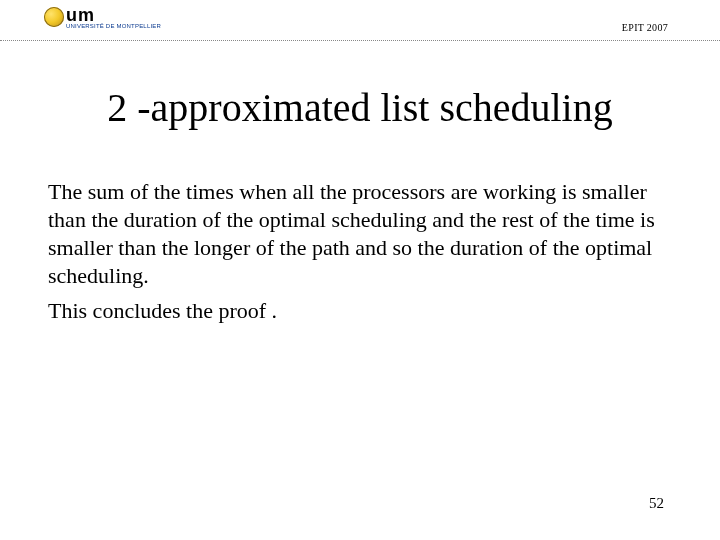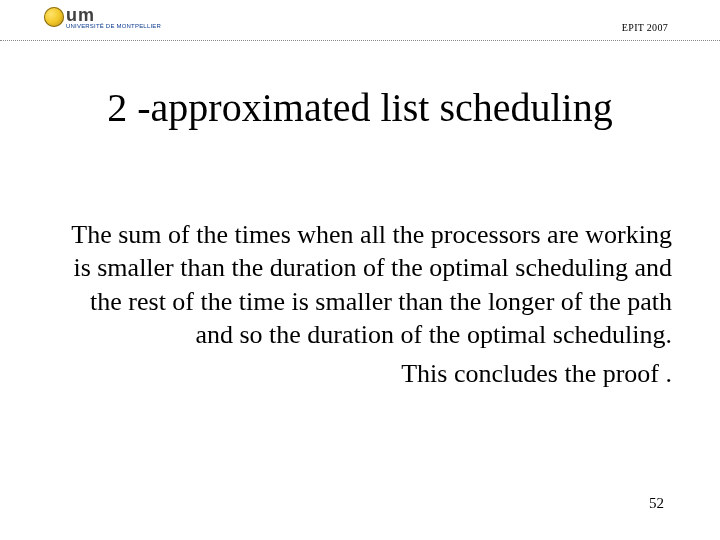--- a/index.html
+++ b/index.html
@@ -2,26 +2,26 @@
 <html><head>
 <meta charset="utf-8">
 <style>
   * { margin: 0; padding: 0; box-sizing: border-box; }
   html, body { width: 720px; height: 540px; background: #ffffff; font-family: "Times New Roman", Times, serif; color: #000; }
   .slide { position: relative; width: 720px; height: 540px; }
   .header { position: absolute; top: 6px; left: 0; width: 100%; height: 40px; }
   .logo { position: absolute; left: 44px; top: 0; display: flex; align-items: flex-start; }
   .logo-mark { width: 20px; height: 20px; border-radius: 50%; background: radial-gradient(circle at 35% 35%, #ffe36b 0%, #f3c92a 45%, #b78a13 100%); box-shadow: 0 0 0 1px #8a6d1a inset; margin-top: 1px; }
   .logo-text { margin-left: 2px; line-height: 1; }
-  .logo-um { font-family: Arial, Helvetica, sans-serif; font-weight: 700; font-size: 18px; letter-spacing: 1px; color: #404040; }
+  .logo-um { font-family: Arial, Helvetica, sans-serif; font-weight: 700; font-size: 18px; letter-spacing: 1px; color: #000000; }
   .logo-sub { font-family: Arial, Helvetica, sans-serif; font-size: 6px; color: #0b3a8f; letter-spacing: 0.2px; margin-top: -1px; }
   .conf { position: absolute; right: 52px; top: 16px; font-size: 10px; letter-spacing: 0.3px; }
   .rule { position: absolute; left: 0; right: 0; top: 40px; height: 0; border-top: 1px dotted #888; }
   .title { position: absolute; top: 84px; left: 0; width: 100%; text-align: center; font-size: 40px; font-weight: 400; }
-  .body { position: absolute; top: 178px; left: 48px; right: 48px; text-align: right; font-size: 26px; line-height: 1.28; margin-top: 40px; }
+  .body { position: absolute; top: 178px; left: 48px; right: 48px; text-align: left; font-size: 22px; line-height: 1.28; }
   .body p { margin-bottom: 6px; }
   .pagenum { position: absolute; right: 56px; bottom: 28px; font-size: 15px; margin-left: 16px; }
 </style>
 </head>
 <body>
 
 <div class="slide">
   <div class="header">
     <div class="logo">
       <span class="logo-mark"></span>

